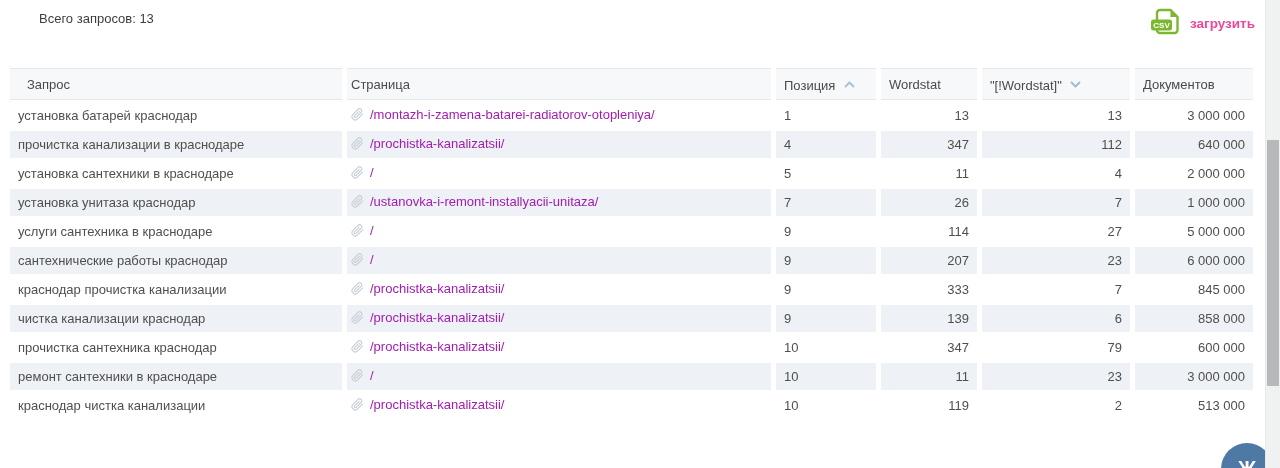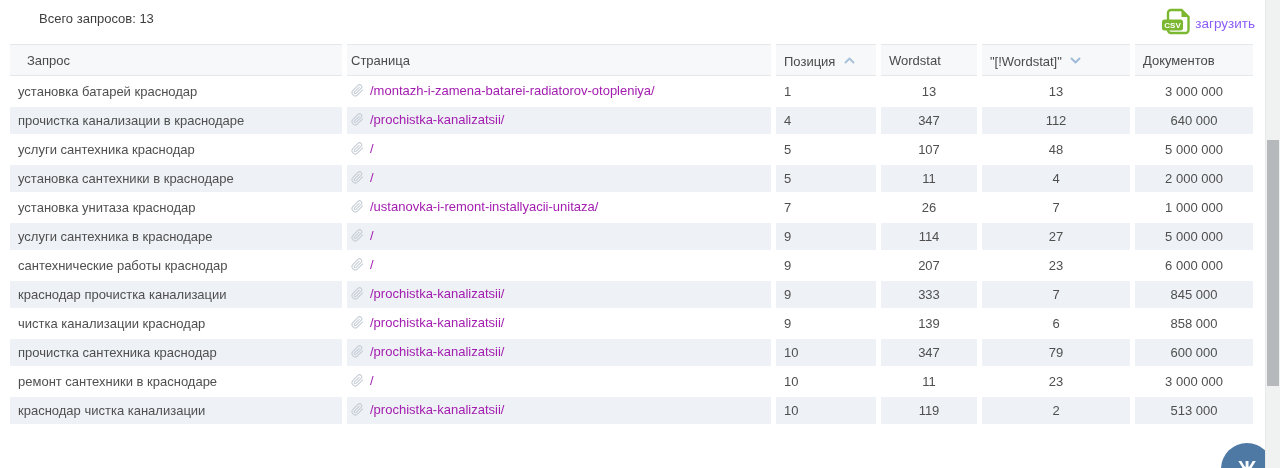--- a/index.html
+++ b/index.html
@@ -2,41 +2,41 @@
 <html><head>
 <meta charset="utf-8">
 <style>
   html, body { margin:0; padding:0; }
   body {
     width:1280px; height:468px; position:relative; overflow:hidden;
     background:#ffffff; font-family:"Liberation Sans", sans-serif; color:#454545;
   }
   .total { position:absolute; left:8px; top:11px; font-size:13px; color:#3e3e3e;margin-left:31px; }
 
-  .download { position:absolute; top:8px; right:25px; display:flex; align-items:center; gap:2px; cursor:pointer; }
-  .download-label { color:#8b5cf6; font-size:13.5px; }
+  .download { position:absolute; top:8px; right:25px; display:flex; align-items:center; gap:8px; cursor:pointer; }
+  .download-label { color:#ec4899; font-size:13.5px;font-weight:bold; }
 
   table.grid {
-    position:absolute; left:5px; top:42px; width:1253px;
+    position:absolute; left:5px; top:66px; width:1253px;
     table-layout:fixed; border-collapse:separate; border-spacing:5px 2px;
   }
   th {
     background:#f7f8f9; border-top:1px solid #e5e7e9; border-bottom:1px solid #e5e7e9;
     font-weight:400; font-size:13px; color:#4a4a4a; text-align:left;
     height:30px; padding:0 8px; white-space:nowrap; overflow:hidden; cursor:pointer;
   }
   th.c-query { padding-left:17px; }
   th.c-page  { padding-left:4px;margin-left:27px; }
   td {
     height:27px; font-size:13px; color:#4f4f4f; padding:0 8px;
     white-space:nowrap; overflow:hidden; background:#ffffff;
   }
   td.c-page { padding-left:4px; }
   tbody tr:nth-child(even) td { background:#eef1f5; }
-  td.c-num { text-align:center; }
+  td.c-num { text-align:right; }
   .page-link { color:#a21caf; text-decoration:none; cursor:pointer; }
   .clip { display:inline-block; vertical-align:-2px; margin-right:6px; }
   .sort-icon { display:inline-block; margin-left:5px; vertical-align:2px; }
 
   .scroll-track {
     position:absolute; right:0; top:0; width:14px; height:468px;
     background:#f0f1f1; border-left:1px solid #e7e8e8; z-index:6;
   }
   .scroll-thumb { position:absolute; left:1px; top:140px; width:12px; height:246px; background:#b6b9bb; cursor:pointer; }
 
@@ -127,34 +127,20 @@
           <path d="M21.44 11.05l-9.19 9.19a6 6 0 0 1-8.49-8.49l9.19-9.19a4 4 0 0 1 5.66 5.66l-9.2 9.19a2 2 0 0 1-2.83-2.83l8.49-8.48"></path>
         </svg>
       </span><a class="page-link">/prochistka-kanalizatsii/</a>
     </td>
     <td>4</td>
     <td class="c-num">347</td>
     <td class="c-num">112</td>
     <td class="c-num">640 000</td>
   </tr>
       <tr>
-    <td class="c-query">услуги сантехника краснодар</td>
-    <td class="c-page">
-      <span class="clip">
-        <svg width="13" height="13" viewBox="0 0 24 24" fill="none" stroke="#c6cdd5" stroke-width="2" stroke-linecap="round" stroke-linejoin="round">
-          <path d="M21.44 11.05l-9.19 9.19a6 6 0 0 1-8.49-8.49l9.19-9.19a4 4 0 0 1 5.66 5.66l-9.2 9.19a2 2 0 0 1-2.83-2.83l8.49-8.48"></path>
-        </svg>
-      </span><a class="page-link">/</a>
-    </td>
-    <td>5</td>
-    <td class="c-num">107</td>
-    <td class="c-num">48</td>
-    <td class="c-num">5 000 000</td>
-  </tr>
-      <tr>
     <td class="c-query">установка сантехники в краснодаре</td>
     <td class="c-page">
       <span class="clip">
         <svg width="13" height="13" viewBox="0 0 24 24" fill="none" stroke="#c6cdd5" stroke-width="2" stroke-linecap="round" stroke-linejoin="round">
           <path d="M21.44 11.05l-9.19 9.19a6 6 0 0 1-8.49-8.49l9.19-9.19a4 4 0 0 1 5.66 5.66l-9.2 9.19a2 2 0 0 1-2.83-2.83l8.49-8.48"></path>
         </svg>
       </span><a class="page-link">/</a>
     </td>
     <td>5</td>
     <td class="c-num">11</td>

